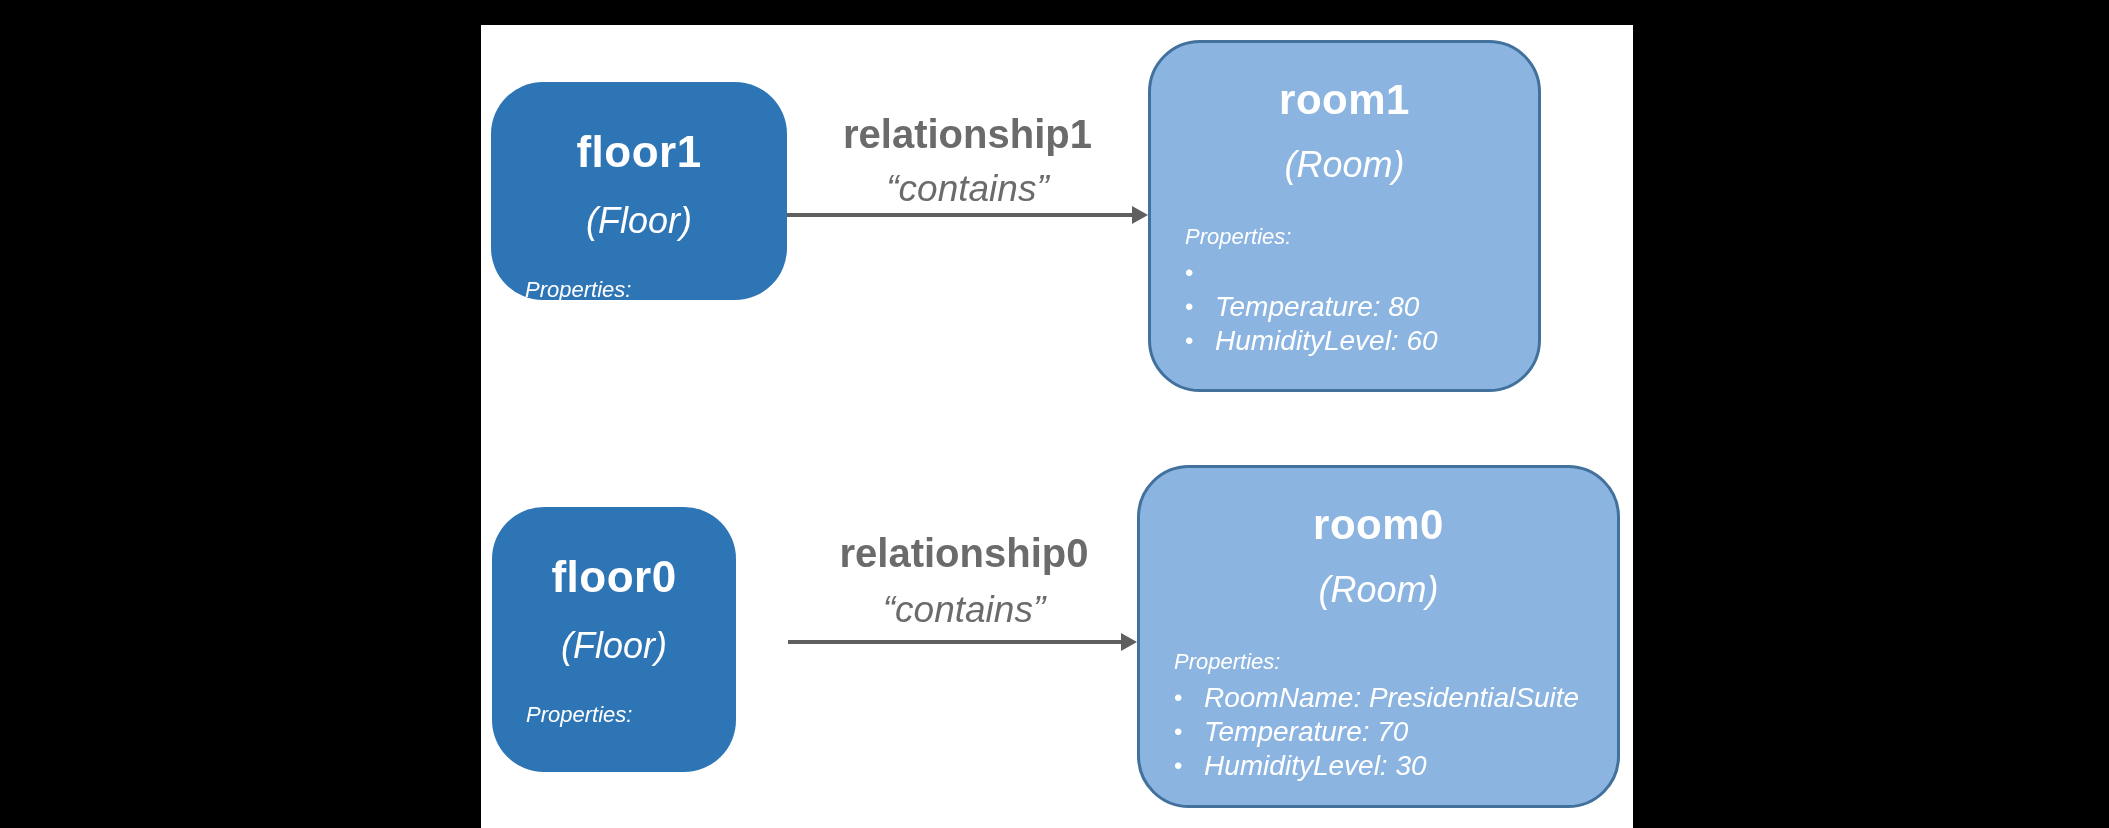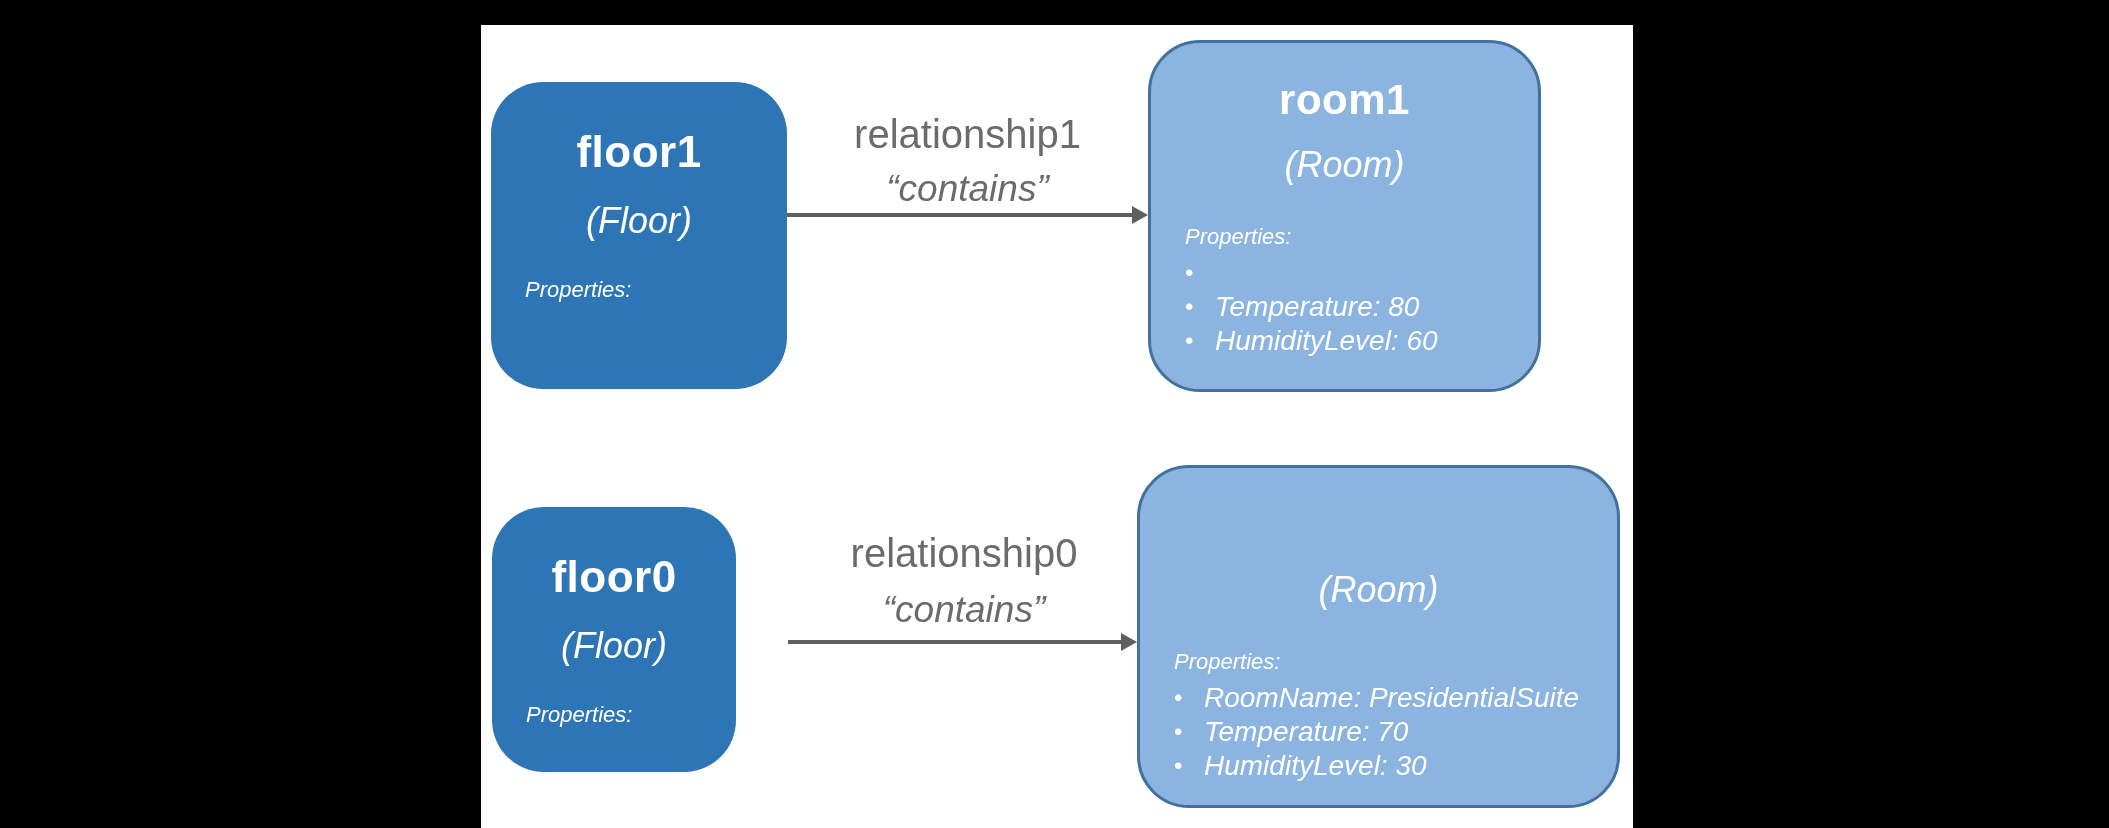--- a/index.html
+++ b/index.html
@@ -43,28 +43,28 @@
   
   .floor .node-title { top: 46px; }
   .floor .node-type  { top: 102px; }
   .floor .node-props-label { left: 34px; top: 191px; }
   
   .room .node-title { top: 33px; }
   .room .node-type  { top: 85px; }
   .room .node-props-label { left: 34px; top: 177px; }
   .room .props-list { left: 34px; top: 213px; right: 10px; }
   
-  #node-floor1 { left: 10px;  top: 57px;  width: 296px; height: 307px; }
+  #node-floor1 { left: 10px;  top: 57px;  width: 296px; height: 218px; }
   #node-room1  { left: 667px; top: 15px;  width: 393px; height: 352px; }
   #node-floor0 { left: 11px;  top: 482px; width: 244px; height: 265px; }
   #node-room0  { left: 656px; top: 440px; width: 483px; height: 343px; }
   
   .rel-name {
     position: absolute; text-align: center;
-    color: var(--label-gray, #6B6B6B); font-weight: 400;
+    color: var(--label-gray, #6B6B6B); font-weight: 700;
     font-size: 40px; line-height: 46px;
   }
   .rel-label {
     position: absolute; text-align: center;
     color: var(--label-gray, #6B6B6B); font-style: italic;
     font-size: 37px; line-height: 36px;
   }
   .arrow { position: absolute; height: 18px; }
   .arrow-line {
     position: absolute; left: 0; right: 14px; top: 7px; height: 4px;
@@ -129,20 +129,21 @@
     </div>
 
     <div class="rel-name" id="rel0-name">relationship0</div>
     <div class="rel-label" id="rel0-label">“contains”</div>
     <div class="arrow" id="rel0-arrow">
       <div class="arrow-line"></div>
       <div class="arrow-head"></div>
     </div>
 
     <div class="node room" id="node-room0">
+      <div class="node-title">room0</div>
       <div class="node-type">(Room)</div>
       <div class="node-props-label">Properties:</div>
       <ul class="props-list">
         <li>
           <span class="bullet">•</span>
           <span>RoomName: PresidentialSuite</span>
         </li>
         <li>
           <span class="bullet">•</span>
           <span>Temperature: 70</span>

